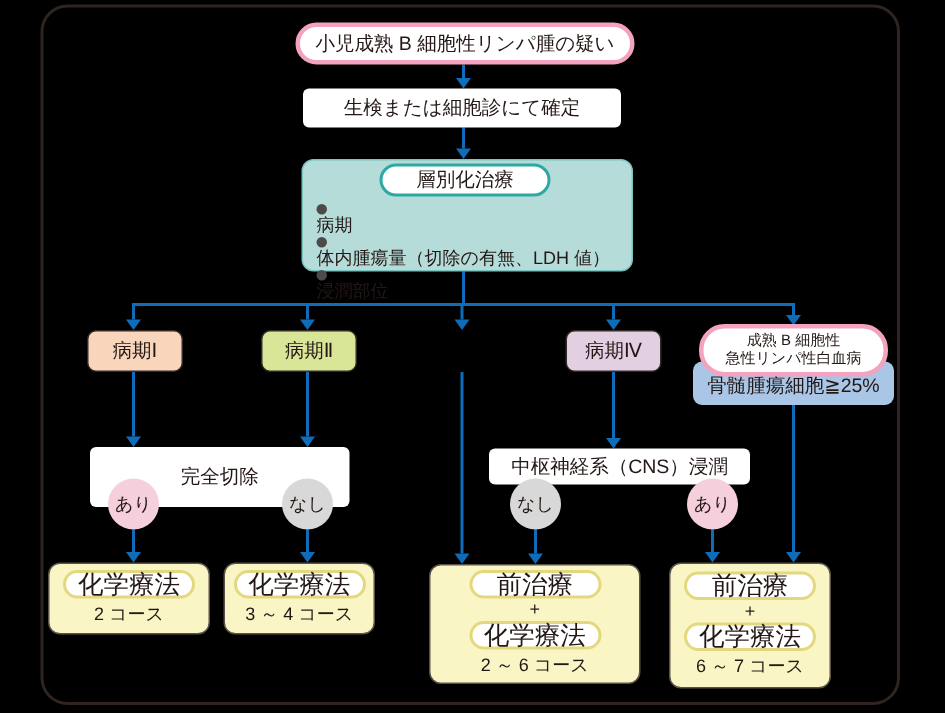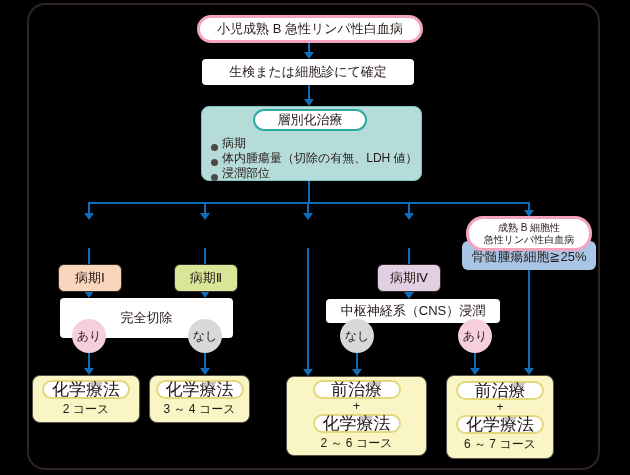--- a/index.html
+++ b/index.html
@@ -22,23 +22,23 @@
   .canvas *{box-sizing:border-box;}
   .frame{position:absolute;left:27px;top:3px;width:573px;height:467px;border:2px solid var(--frame);border-radius:18px;}
   .node{position:absolute;display:flex;align-items:center;justify-content:center;text-align:center;}
   .ln{position:absolute;background:var(--blue);}
   .ah{position:absolute;width:0;height:0;border-left:5px solid transparent;border-right:5px solid transparent;border-top:7px solid var(--blue);}
   .pill-suspicion{left:197px;top:15px;width:226px;height:28px;background:#fff;border:3px solid var(--pink-bd);border-radius:15px;font-size:13px;z-index:1;}
   .box-confirm{left:202px;top:59px;width:212px;height:26px;background:#fff;border-radius:4px;font-size:13px;z-index:1;}
   .box-stratify{left:201px;top:106px;width:221px;height:75px;background:var(--teal-fill);border:1px solid #7cc4c0;border-radius:8px;z-index:1;}
   .pill-stratify{left:253px;top:109px;width:114px;height:22px;background:#fff;border:2px solid var(--teal-bd);border-radius:12px;font-size:13px;z-index:2;}
   .bullets{position:absolute;left:211px;top:136px;width:205px;font-size:12px;line-height:15px;z-index:2;}
-  .bullet-row{display:flex;align-items:flex-end;white-space:nowrap;}
+  .bullet-row{display:flex;align-items:flex-start;white-space:nowrap;flex-direction:column;}
   .dot{width:7px;height:7px;border-radius:50%;background:#4d4a48;margin-right:4px;flex:0 0 auto;}
-  .stage{top:220px;width:64px;height:28px;border:1px solid #332a26;border-radius:6px;font-size:13px;z-index:1;margin-top:44px;}
+  .stage{top:220px;width:64px;height:28px;border:1px solid #332a26;border-radius:6px;font-size:13px;z-index:1;}
   .stage.s1{left:58px;background:var(--s1);}
   .stage.s2{left:174px;background:var(--s2);}
   .stage.s3{left:276px;background:var(--s3);}
   .stage.s4{left:377px;background:var(--s4);}
   .leuk-pill{left:466px;top:216px;width:126px;height:35px;background:#fff;border:3px solid var(--pink-bd);border-radius:17px;font-size:10px;line-height:12px;flex-direction:column;z-index:3;}
   .leuk-sub{left:462px;top:241px;width:134px;height:29px;background:var(--leuk-sub);border-radius:6px;font-size:13px;align-items:flex-end;padding-bottom:4px;z-index:2;}
   .wbox{background:#fff;border-radius:4px;font-size:13px;z-index:1;}
   .box-resection{left:60px;top:298px;width:173px;height:40px;}
   .box-cns{left:326px;top:299px;width:174px;height:24px;text-align:right;}
   .circle{width:34px;height:34px;border-radius:50%;font-size:12px;z-index:2;top:319px;}
@@ -51,21 +51,21 @@
   .o2{left:149px;top:375px;width:101px;height:48px;}
   .o3{left:286px;top:376px;width:141px;height:80px;}
   .o4{left:446px;top:375px;width:108px;height:84px;}
 </style>
 </head>
 <body>
 
 <div class="canvas">
   <div class="frame"></div>
 
-  <div class="node pill-suspicion">小児成熟 B 急性リンパ性白血病</div>
+  <div class="node pill-suspicion">小児成熟 B 細胞性リンパ腫の疑い</div>
 
   <div class="ln" style="left:308px;top:43px;width:2px;height:9px;"></div>
   <div class="ah" style="left:304px;top:52px;"></div>
 
   <div class="node box-confirm">生検または細胞診にて確定</div>
 
   <div class="ln" style="left:308px;top:85px;width:2px;height:14px;"></div>
   <div class="ah" style="left:304px;top:99px;"></div>
 
   <div class="node box-stratify"></div>

